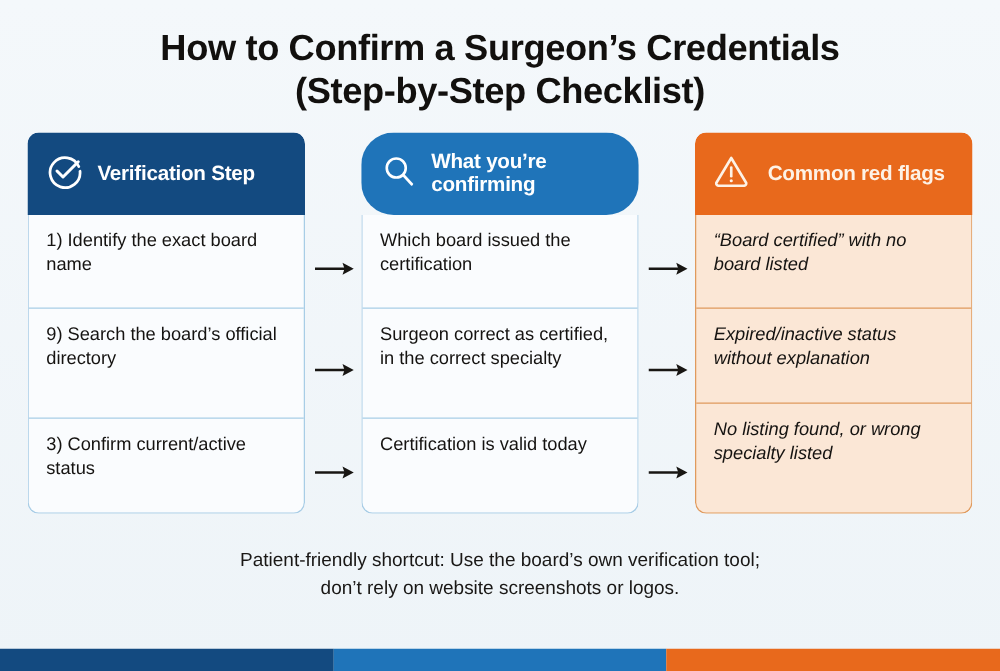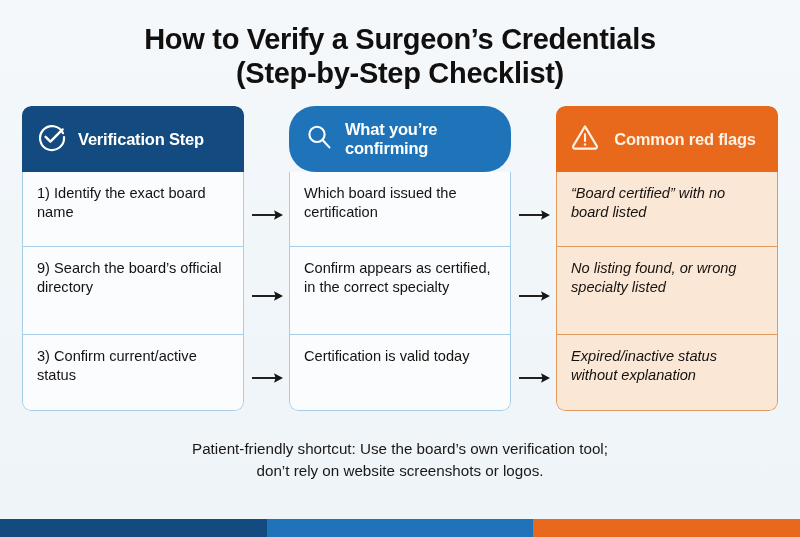--- a/index.html
+++ b/index.html
@@ -155,21 +155,21 @@
     display: flex;
   }
   .bar-seg { height: 100%; }
 </style>
 </head>
 <body>
 
 <div class="infographic">
 
   <div class="title-block">
-    <div class="title-line">How to Verify a Surgeon’s Credentials</div>
+    <div class="title-line">How to Confirm a Surgeon’s Credentials</div>
     <div class="title-line">(Step-by-Step Checklist)</div>
   </div>
 
   <div class="table-area">
 
     <div class="column">
       <div class="col-header navy" style="background: rgb(19, 74, 128);">
         <span class="hdr-icon">
           <svg width="30" height="30" viewBox="0 0 30 30">
             <path d="M26 11.2 A12 12 0 1 0 27 15" fill="none" stroke="#ffffff" stroke-width="2.2" stroke-linecap="round"></path>
@@ -211,21 +211,21 @@
         <span class="hdr-icon">
           <svg width="30" height="30" viewBox="0 0 30 30">
             <circle cx="13" cy="12.4" r="7.6" fill="none" stroke="#ffffff" stroke-width="2.1"></circle>
             <line x1="18.6" y1="18" x2="25.4" y2="25.4" stroke="#ffffff" stroke-width="2.1" stroke-linecap="round"></line>
           </svg>
         </span>
         <span class="col-header-title">What you’re confirming</span>
       </div>
       <div class="col-body cool" style="background: rgb(250, 252, 254);">
         <div class="cell r1">Which board issued the certification</div>
-        <div class="cell r2">Confirm appears as certified, in the correct specialty</div>
+        <div class="cell r2">Surgeon correct as certified, in the correct specialty</div>
         <div class="cell r3">Certification is valid today</div>
       </div>
     </div>
 
     <div class="arrow-col">
       <div class="arrow a1">
         <svg width="34" height="16" viewBox="0 0 34 16">
           <line x1="2" y1="8" x2="26" y2="8" stroke="#181613" stroke-width="1.9"></line>
           <path d="M33 8 L24 3.2 L25.6 8 L24 12.8 Z" fill="#181613"></path>
         </svg>
@@ -250,22 +250,22 @@
           <svg width="32" height="30" viewBox="0 0 32 30">
             <path d="M16 4.4 L28 24.4 A1.9 1.9 0 0 1 26.4 26.6 L5.6 26.6 A1.9 1.9 0 0 1 4 24.4 Z" fill="none" stroke="#fdf2e6" stroke-width="2.1" stroke-linejoin="round"></path>
             <line x1="16" y1="12" x2="16" y2="19" stroke="#fdf2e6" stroke-width="2.1" stroke-linecap="round"></line>
             <circle cx="16" cy="22.6" r="1.25" fill="#fdf2e6"></circle>
           </svg>
         </span>
         <span class="col-header-title">Common red flags</span>
       </div>
       <div class="col-body warm" style="background: rgb(251, 231, 214);">
         <div class="cell r1">“Board certified” with no board listed</div>
+        <div class="cell r3">Expired/inactive status without explanation</div>
         <div class="cell r2">No listing found, or wrong specialty listed</div>
-        <div class="cell r3">Expired/inactive status without explanation</div>
       </div>
     </div>
 
   </div>
 
   <div class="footer-note">
     <div class="footer-line">Patient-friendly shortcut: Use the board’s own verification tool;</div>
     <div class="footer-line">don’t rely on website screenshots or logos.</div>
   </div>
 

